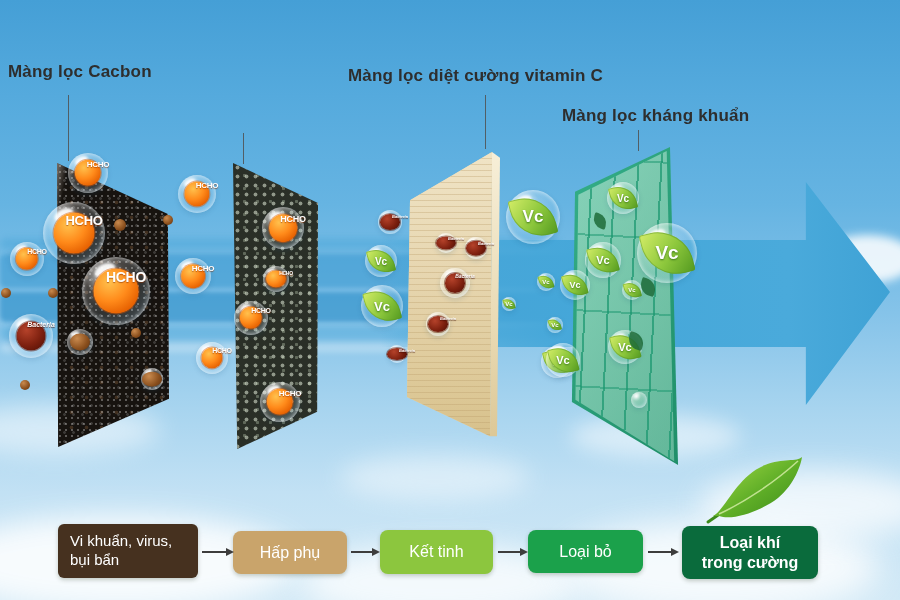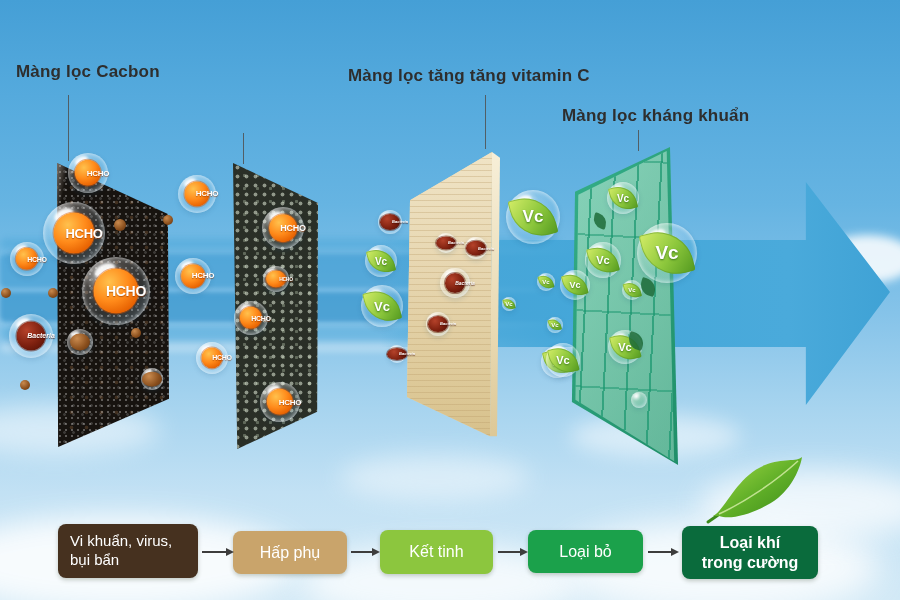--- a/index.html
+++ b/index.html
@@ -61,35 +61,35 @@
       linear-gradient(120deg, rgba(205,240,226,.55), rgba(165,222,201,.5));
   }
 
   
   .flabel { position:absolute; color:#2e2e2e; font-size:17px; font-weight:600; letter-spacing:.2px; white-space:nowrap; }
   .lline { position:absolute; width:1px; background:rgba(80,80,80,.85); }
   #ll1 { left:68px;  top:95px;  height:66px; }
   #ll2 { left:243px; top:133px; height:31px; }
   #ll3 { left:485px; top:95px;  height:54px; }
   #ll4 { left:638px; top:130px; height:21px; }
-  #fl1 { left:8px;   top:62px;margin-left:8px; }
+  #fl1 { left:8px;   top:62px; }
   #fl2 { left:158px; top:106px; }
   #fl3 { left:348px; top:66px; }
   #fl4 { left:562px; top:106px; }
 
   
   #particles { position:absolute; inset:0; }
   .particle { position:absolute; }
   .particle.bubble { border-radius:50%;
     background:radial-gradient(circle at 33% 28%, rgba(255,255,255,.85), rgba(255,255,255,.22) 30%, rgba(195,228,246,.15) 55%, rgba(165,208,236,.28) 78%, rgba(255,255,255,.70) 93%, rgba(255,255,255,.25) 100%);
     box-shadow:inset 0 0 5px rgba(255,255,255,.8), 0 2px 5px rgba(25,80,120,.15); }
   .particle.bubble::before { content:""; position:absolute; left:17%; top:11%; width:32%; height:19%;
     background:rgba(255,255,255,.9); border-radius:50%; filter:blur(1px); transform:rotate(-25deg); }
   .ball { position:absolute; left:50%; top:50%; transform:translate(-50%,-50%);
-    width:66%; height:66%; border-radius:50%; display:flex; align-items:center; justify-content:center;padding-left:20px; }
+    width:66%; height:66%; border-radius:50%; display:flex; justify-content:center;padding-left:20px; }
   .hcho-ball { background:radial-gradient(circle at 35% 30%, #ffc14d, #ff8a1a 45%, #e55f00 78%, #c84e00);
     box-shadow:0 0 0 1px rgba(210,80,0,.45); }
   .hcho-ball span { color:#fff; font-weight:bold; letter-spacing:-.3px; text-shadow:0 1px 1px rgba(140,50,0,.6); }
   .bact-ball { background:radial-gradient(circle at 35% 30%, #b5422a, #7d200f 55%, #4c0d04);
     box-shadow:0 0 0 1px rgba(90,20,5,.5); }
   .bact-ball span { color:#fff; font-style:italic; font-weight:bold; text-shadow:0 1px 1px rgba(60,10,0,.7); }
   .dust-ball { background:radial-gradient(circle at 35% 30%, #c98a4e, #8a4f1d 60%, #5f3210); }
   .dust-dot  { width:100%; height:100%; border-radius:50%;
     background:radial-gradient(circle at 35% 30%, #c98a4e, #8a4f1d 60%, #5f3210); }
   .vc-leaf { position:absolute; left:50%; top:50%; transform:translate(-50%,-50%) rotate(-14deg);
@@ -325,38 +325,38 @@
         <div class="leaf-bit"></div>
       </div>
       <div class="particle empty bubble" style="left: 631px; top: 392px; height: 16px; width: 16px;"></div>
     </div>
 
   <div class="lline" id="ll1"></div>
   <div class="lline" id="ll2"></div>
   <div class="lline" id="ll3"></div>
   <div class="lline" id="ll4"></div>
   <div class="flabel" id="fl1">Màng lọc Cacbon</div>
-  <div class="flabel" id="fl3">Màng lọc tăng tăng vitamin C</div>
+  <div class="flabel" id="fl3">Màng lọc diệt cường vitamin C</div>
   <div class="flabel" id="fl4">Màng lọc kháng khuẩn</div>
 
   <svg id="big-leaf" width="100" height="75" viewBox="0 0 100 75">
     <defs>
       <linearGradient id="lg" x1="0" y1="0" x2="1" y2="1">
         <stop offset="0" stop-color="#a6dc48"></stop>
         <stop offset="0.55" stop-color="#5fae27"></stop>
         <stop offset="1" stop-color="#3c8a1a"></stop>
       </linearGradient>
     </defs>
     <path d="M3,72 L16,63" stroke="#3c8a1a" stroke-width="3" fill="none" stroke-linecap="round"></path>
     <path d="M8,66 C20,60 32,26 60,15 C78,8 92,12 97,7 C96,14 90,34 73,48 C56,61 28,71 14,66 Z" fill="url(#lg)"></path>
     <path d="M14,64 C40,52 70,32 93,11" stroke="#d8efaa" stroke-width="1.6" fill="none" opacity=".8"></path>
   </svg>
 
   <div id="flow-steps">
-      <div class="flow-step step1" style="background: rgb(70, 49, 31);">
+      <div class="flow-step step1" style="background: rgb(70, 49, 31); border-radius: 6px;">
         <div>Vi khuẩn, virus,</div>
         <div>bụi bẩn</div>
       </div>
       <div class="flow-step step2" style="background: rgb(201, 164, 107);">
         <div>Hấp phụ</div>
       </div>
       <div class="flow-step step3" style="background: rgb(140, 198, 62);">
         <div>Kết tinh</div>
       </div>
       <div class="flow-step step4" style="background: rgb(27, 161, 75);">

